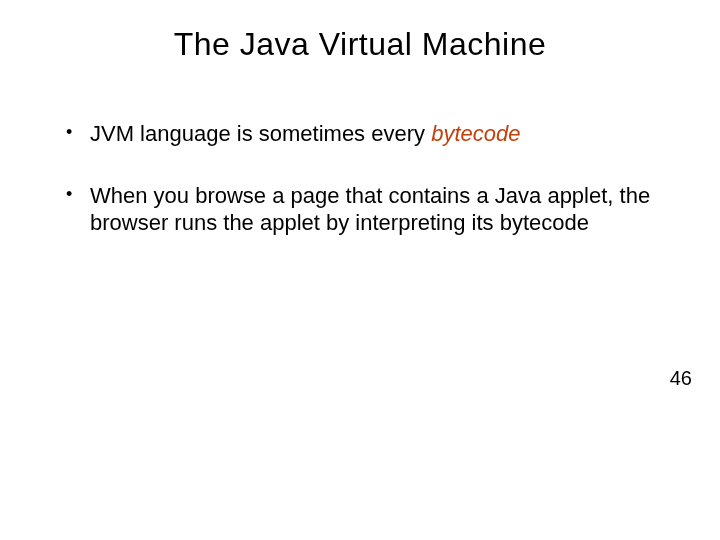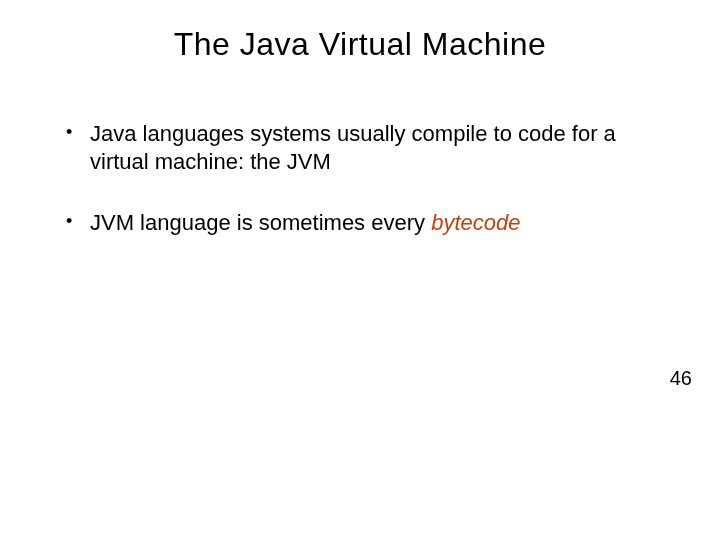--- a/index.html
+++ b/index.html
@@ -66,18 +66,18 @@
     font-size: 20px;
   }
 </style>
 </head>
 <body>
 
 <div class="slide">
   <div class="title">The Java Virtual Machine</div>
   <div class="body">
     <ul>
-      <li>Java languages systems usually compile to code for a virtual machine: the JVM</li>
       <li><span>JVM language is sometimes every </span><span class="emph">bytecode</span></li>
+      <li>When you browse a page that contains a Java applet, the browser runs the applet by interpreting its bytecode</li>
     </ul>
   </div>
   <div class="pagenum">46</div>
 </div>
 
 </body></html>

